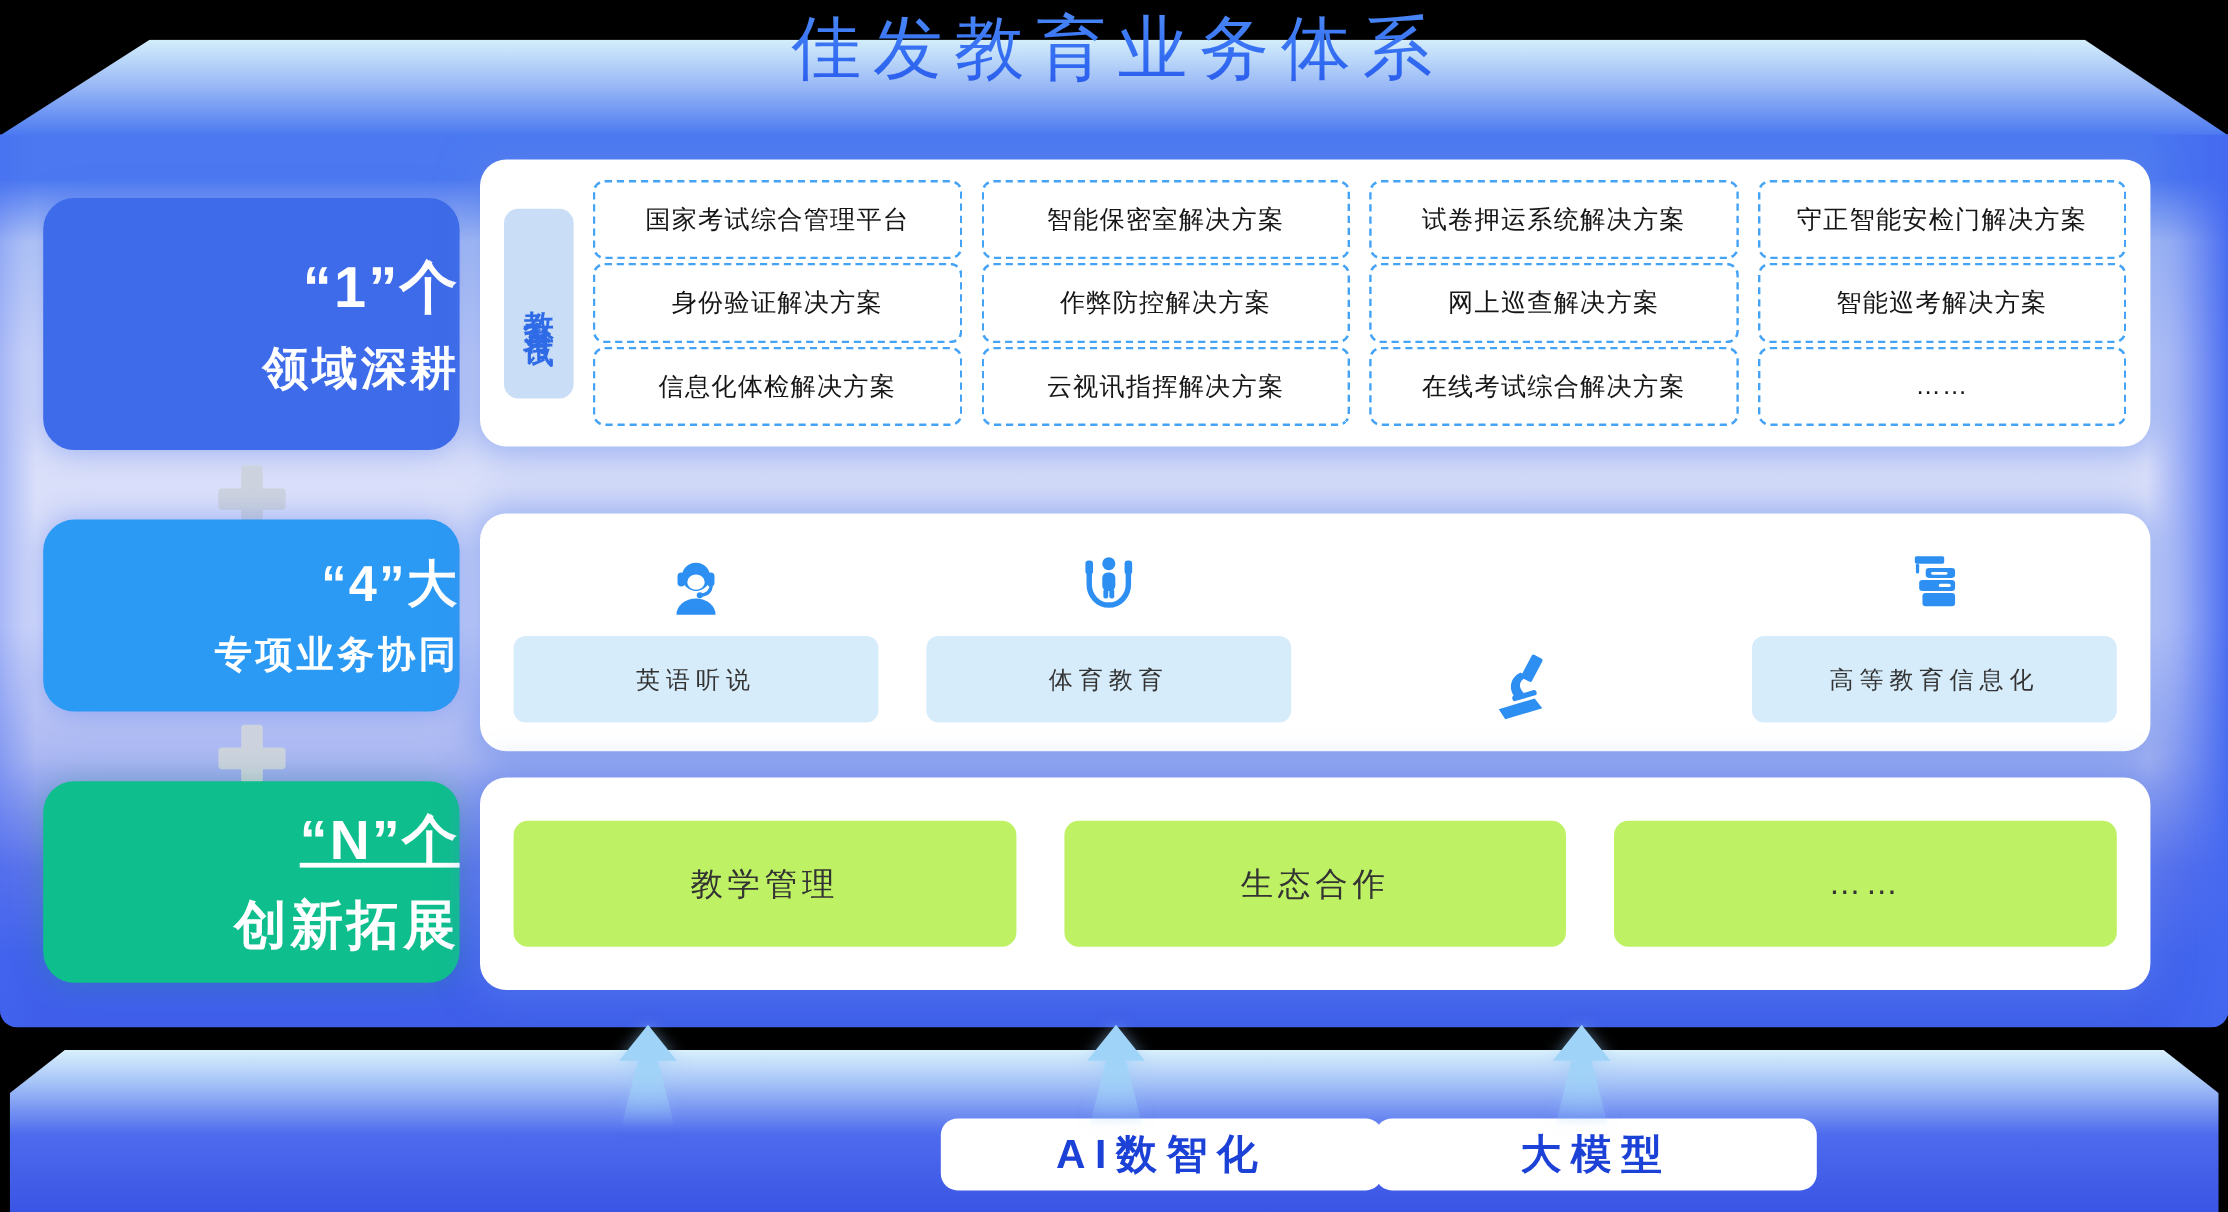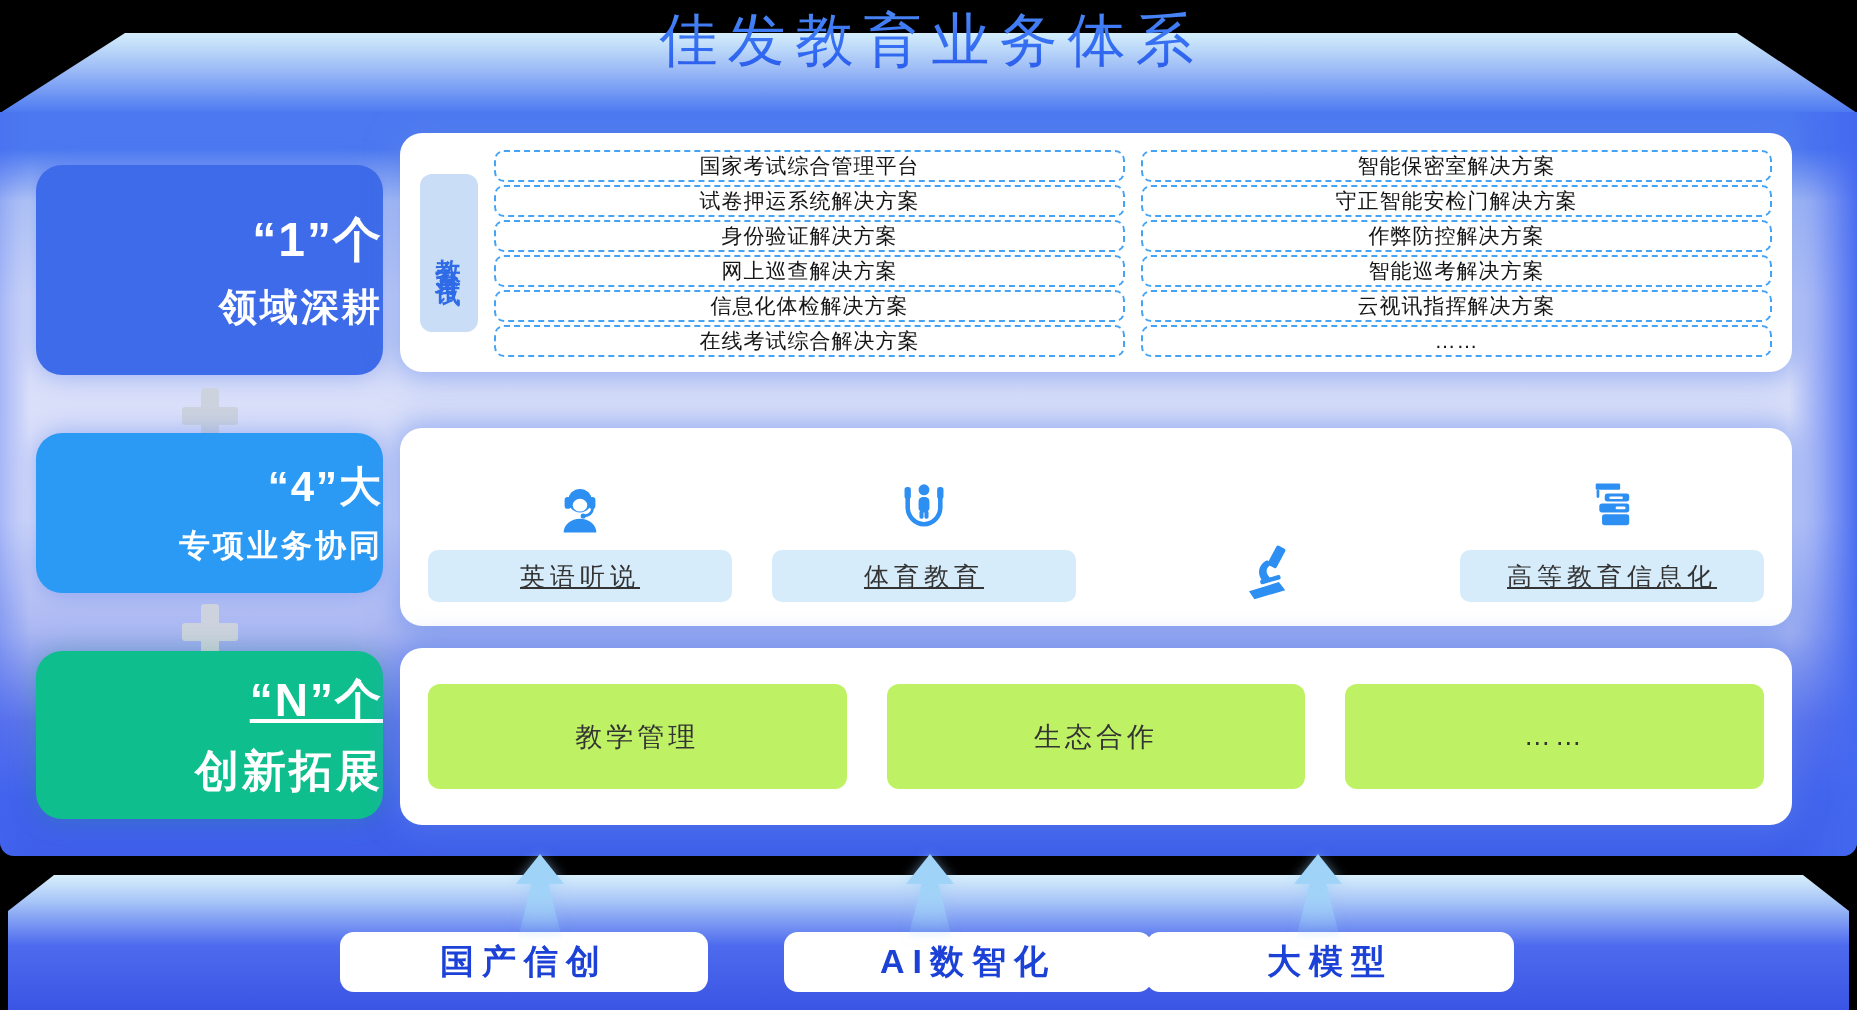--- a/index.html
+++ b/index.html
@@ -45,30 +45,30 @@
   .plus-1{top:276px;} .plus-2{top:492px;}
 
   
   .panel{position:absolute;left:400px;width:1392px;background:#fff;border-radius:22px;
     box-shadow:0 0 28px 6px rgba(90,130,235,.5);box-sizing:border-box;}
   .panel-exam{top:21px;height:239px;padding:17px 20px;display:flex;gap:16px;}
   .exam-sidebar{align-self:center;width:58px;height:158px;background:#C9DDF6;border-radius:12px;
     display:flex;align-items:center;justify-content:center;
     writing-mode:vertical-rl;text-orientation:upright;
     font-size:25px;font-weight:700;color:#2F6BE6;letter-spacing:7px;}
-  .exam-grid{flex:1;display:grid;grid-template-columns:repeat(2,1fr);grid-template-rows:repeat(3,1fr);
+  .exam-grid{flex:1;display:grid;grid-template-columns:repeat(4,1fr);grid-template-rows:repeat(3,1fr);
     gap:3px 16px;}
   .chip{display:flex;align-items:center;justify-content:center;background:#fff;
     border:2px dashed #45A3F6;border-radius:10px;font-size:21px;color:#161616;letter-spacing:1px;}
 
   .panel-biz{top:316px;height:198px;padding:14px 28px 24px;display:flex;gap:40px;}
   .biz-col{flex:1;display:flex;flex-direction:column;align-items:center;justify-content:flex-end;gap:14px;}
   .biz-icon{height:62px;display:flex;align-items:flex-end;justify-content:center;}
-  .biz-label{width:100%;height:52px;background:#D7ECFB;border-radius:10px;
-    display:flex;align-items:center;justify-content:center;font-size:25px;color:#333;letter-spacing:5px;text-decoration:underline;}
+  .biz-label{width:100%;height:72px;background:#D7ECFB;border-radius:10px;
+    display:flex;align-items:center;justify-content:center;font-size:20px;color:#333;letter-spacing:5px;}
 
   .panel-exp{top:536px;height:177px;padding:36px 28px;display:flex;gap:40px;}
   .exp-item{flex:1;background:#bef264;border-radius:12px;
     display:flex;align-items:center;justify-content:center;font-size:27px;color:#333;letter-spacing:4px;text-align:right;}
 
   
   .arrow{position:absolute;top:854px;width:80px;z-index:4;filter:drop-shadow(0 0 6px rgba(150,200,250,.5));}
   .arrow .head{width:0;height:0;margin:0 auto;border-left:24px solid transparent;
     border-right:24px solid transparent;border-bottom:30px solid #9FD3F7;}
   .arrow .tail{width:46px;height:58px;margin:0 auto;
@@ -200,18 +200,17 @@
   <div class="arrow arrow-2">
       <div class="head"></div>
       <div class="tail"></div>
     </div>
   <div class="arrow arrow-3">
       <div class="head"></div>
       <div class="tail"></div>
     </div>
 
   <div class="platform">
-    <div class="f-btn f-btn-1">国产信创</div>
     <div class="f-btn f-btn-2">AI数智化</div>
     <div class="f-btn f-btn-3">大模型</div>
   </div>
 
 </div>
 
 </body></html>

